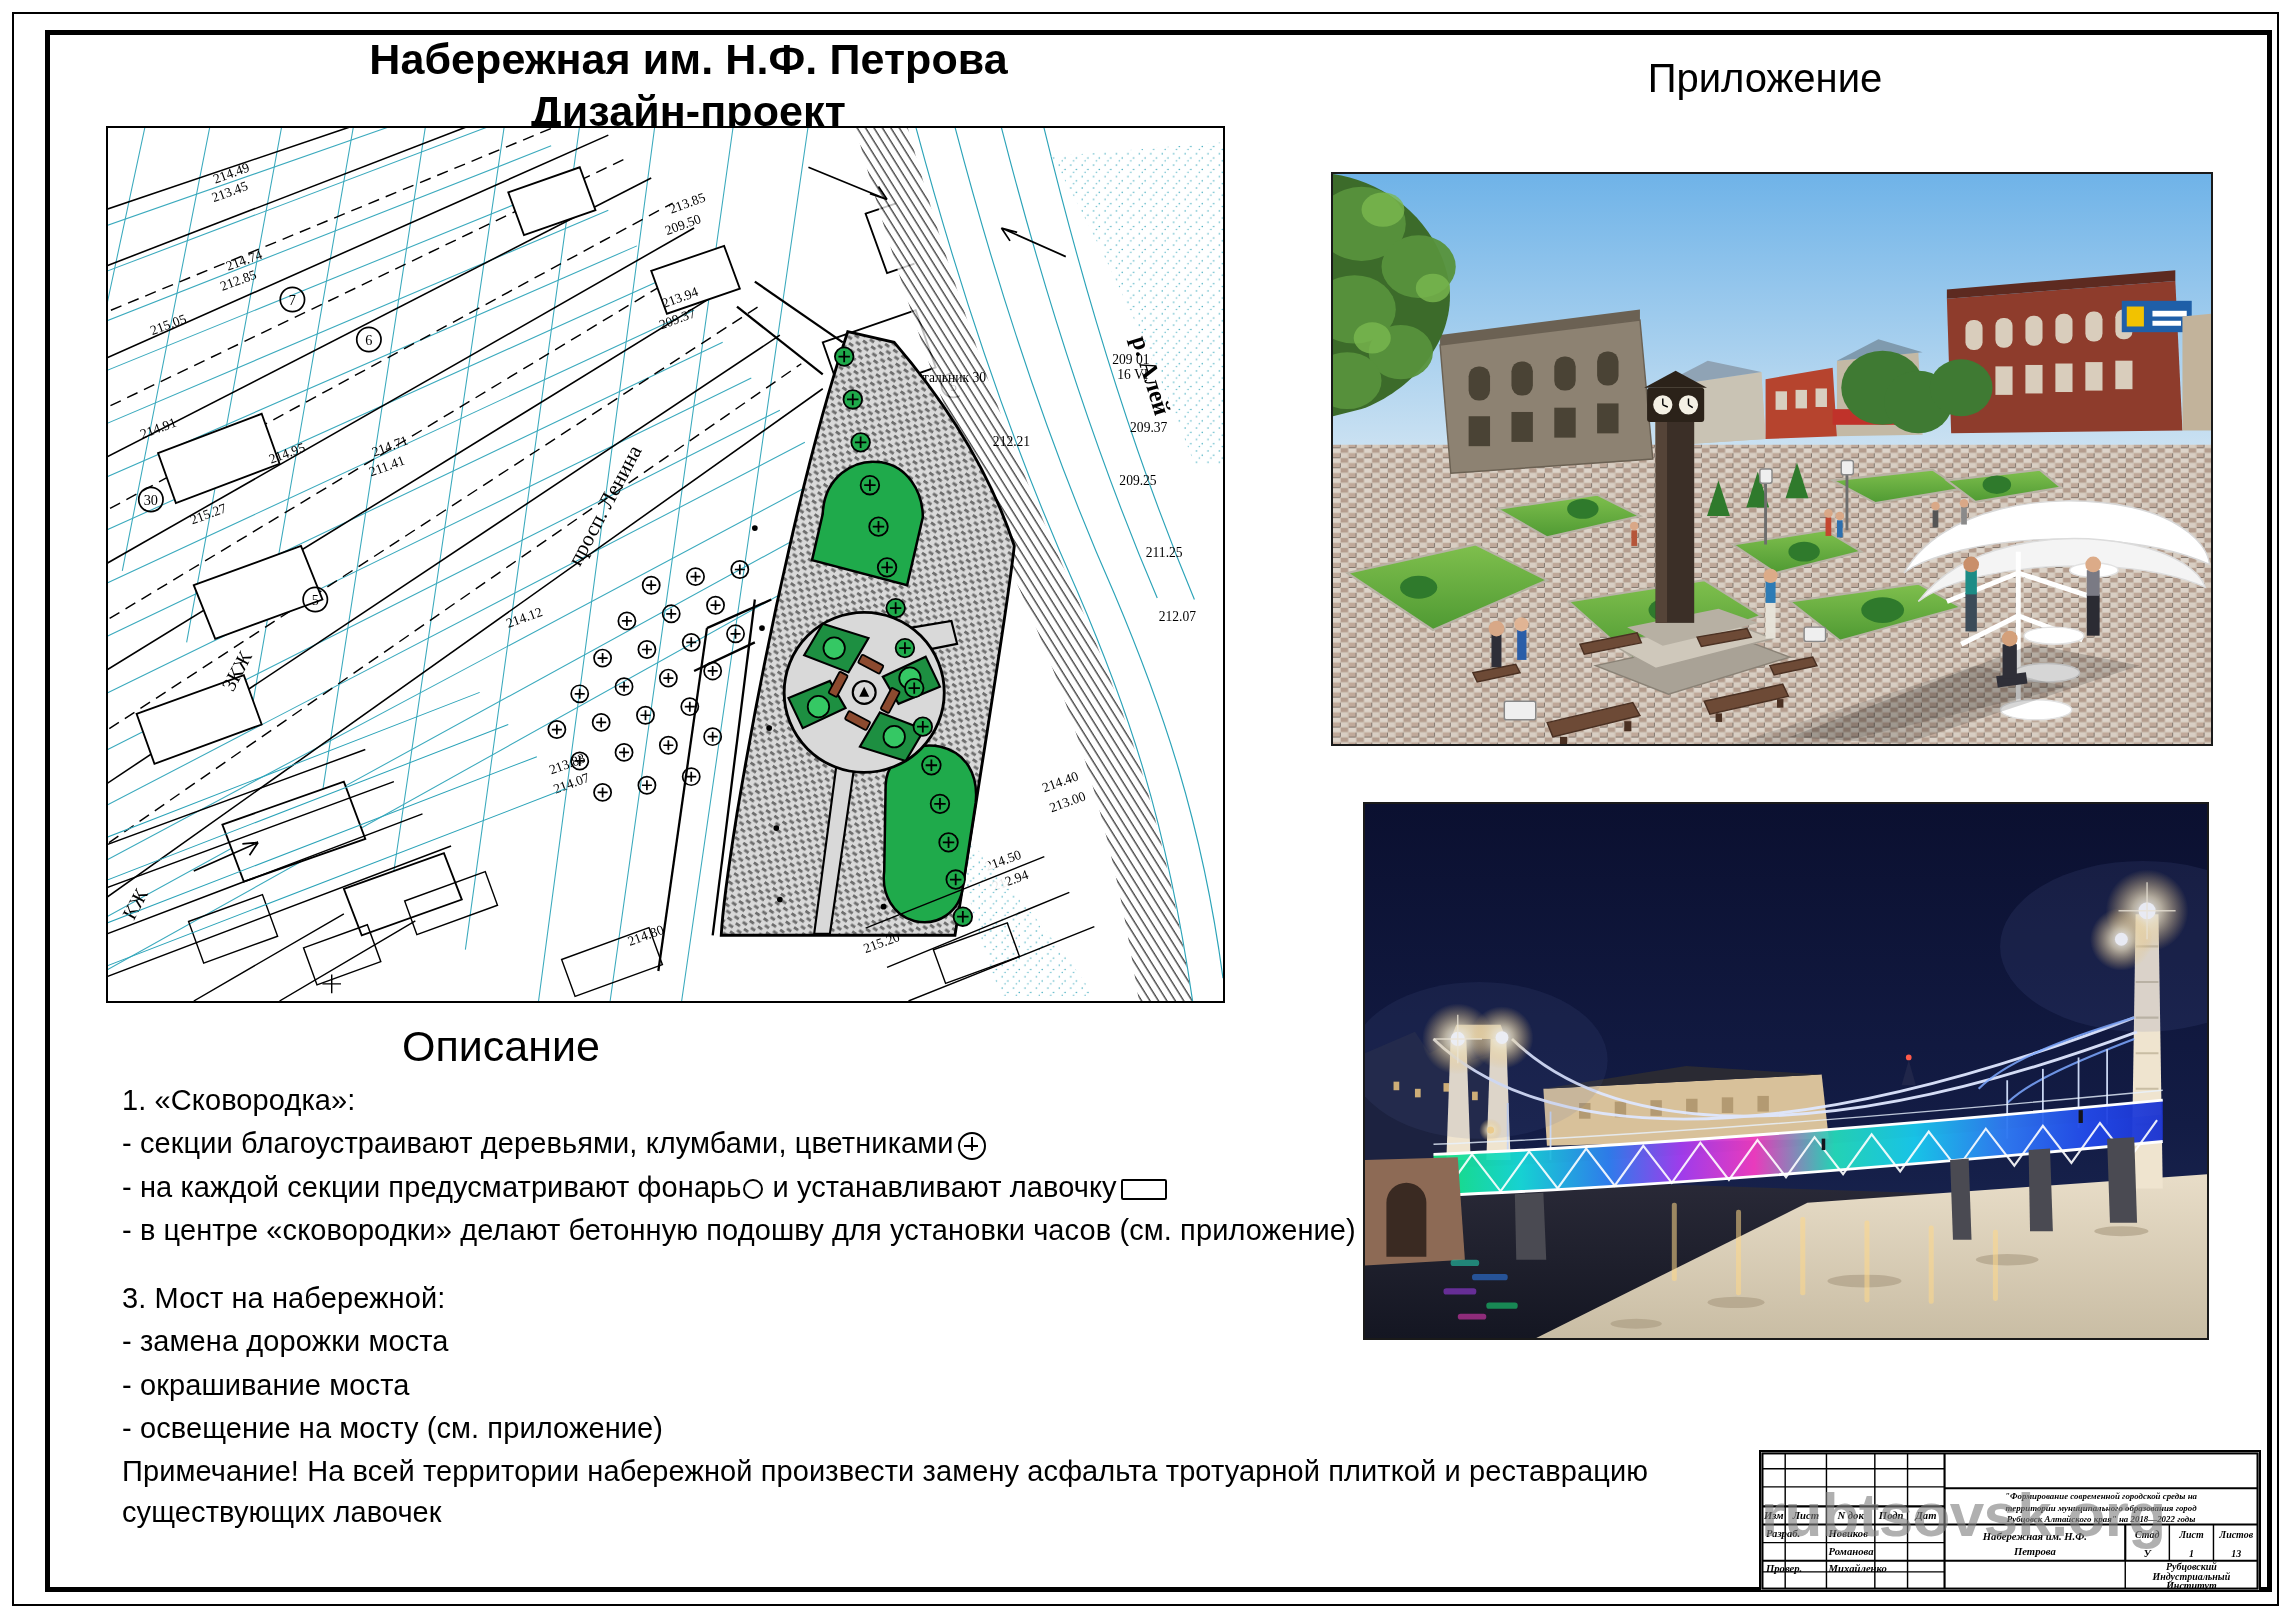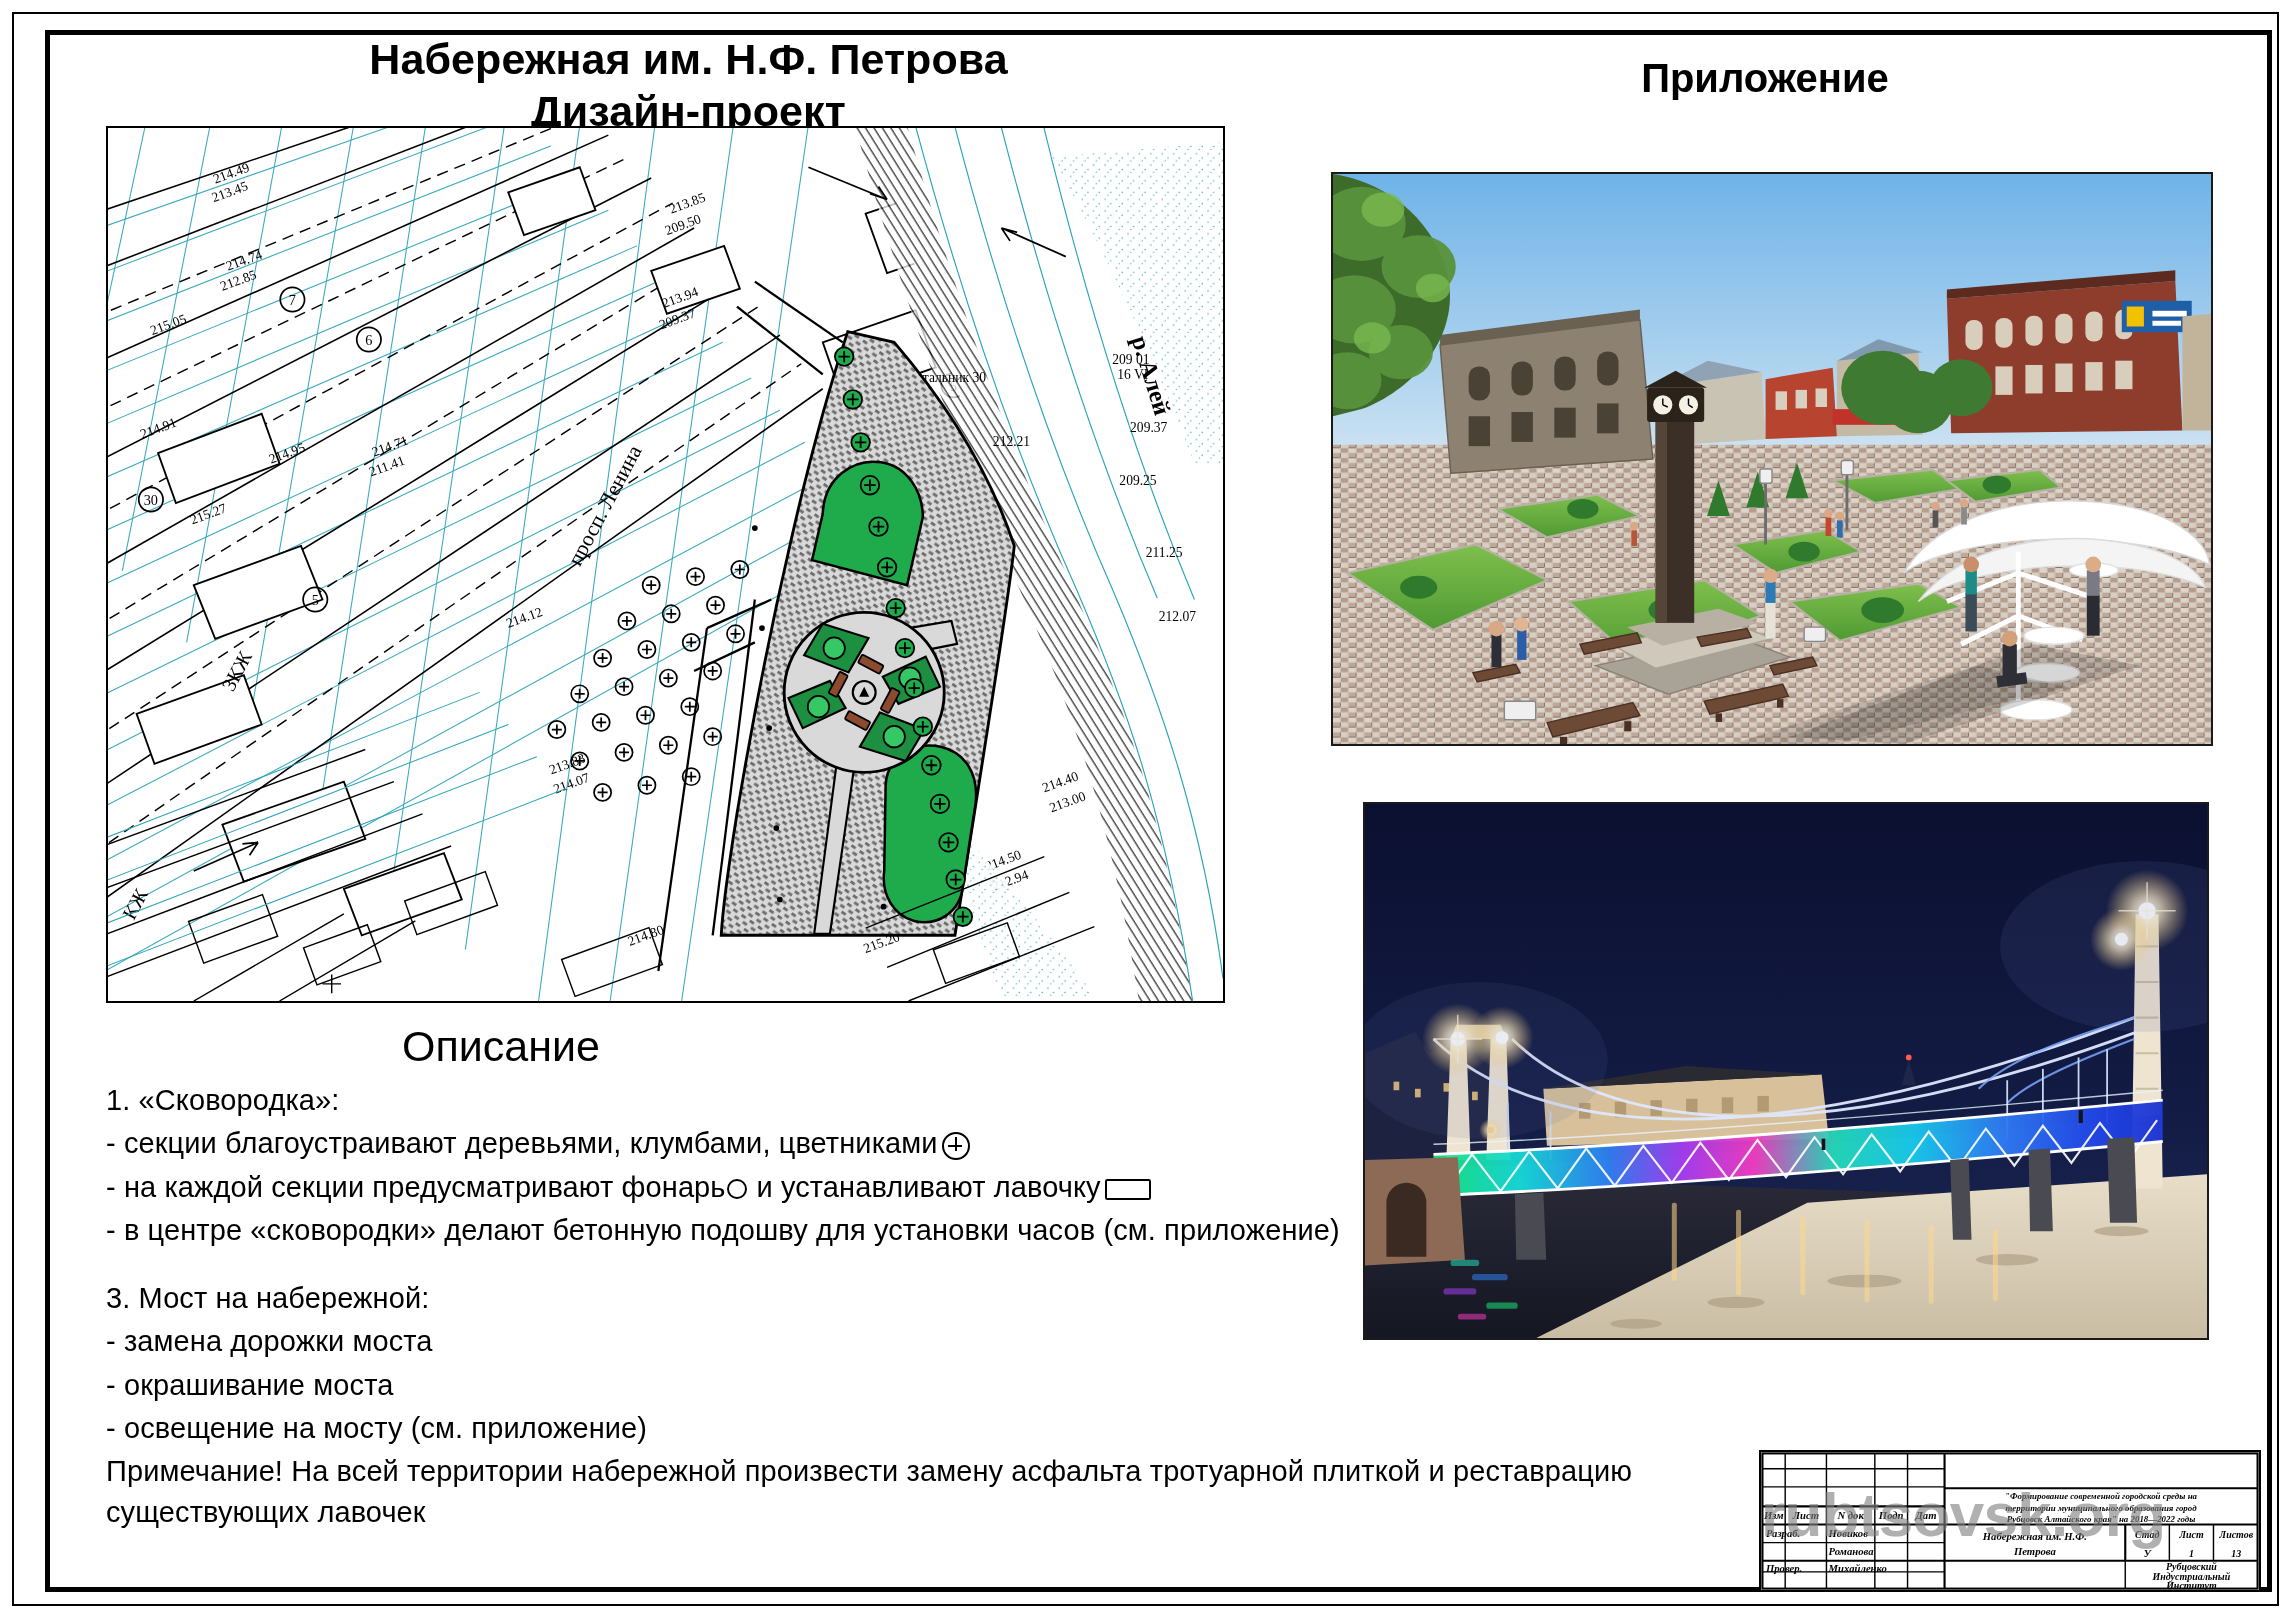--- a/index.html
+++ b/index.html
@@ -18,21 +18,21 @@
   }
 
   
   #title-block{
     position:absolute;left:215px;top:33px;width:947px;text-align:center;
     font-size:43px;line-height:1.22;font-weight:700;letter-spacing:0.1px;
   }
   #title-block .ln{display:block;white-space:nowrap;}
   #appendix-heading{
     position:absolute;left:1478px;top:56px;width:574px;text-align:center;
-    font-size:40px;font-weight:700;
+    font-size:40px;font-weight:400;
   }
   #description-heading{
     position:absolute;left:402px;top:1022px;width:430px;text-align:left;
     font-size:43px;font-weight:400;
   }
 
   
   #topo-plan{
     position:absolute;left:106px;top:126px;width:1119px;height:877px;
     border:2.9px solid #000;box-sizing:border-box;background:#ffffff;
@@ -51,21 +51,21 @@
   
   #bridge-photo{
     position:absolute;left:1363px;top:802px;width:846px;height:538px;
     border:2.2px solid #1a1a1a;box-sizing:border-box;overflow:hidden;
     background:#0a1430;
   }
   #bridge-svg{display:block;width:100%;height:100%;}
 
   
   #description-body{
-    position:absolute;left:106px;top:1080px;width:1625px;
+    position:absolute;left:122px;top:1080px;width:1625px;
     font-size:29px;line-height:1.42;letter-spacing:0.1px;
   }
   #description-body p{margin:0 0 2.2px 0;}
   #description-body .gap{height:24.4px;}
   .sym{display:inline-block;vertical-align:middle;margin:0 1.4px 0 4.3px;}
   .sym-flower{
     width:24.4px;height:24.4px;border:2.2px solid #000;border-radius:50%;
     position:relative;
   }
   .sym-flower:before,.sym-flower:after{

